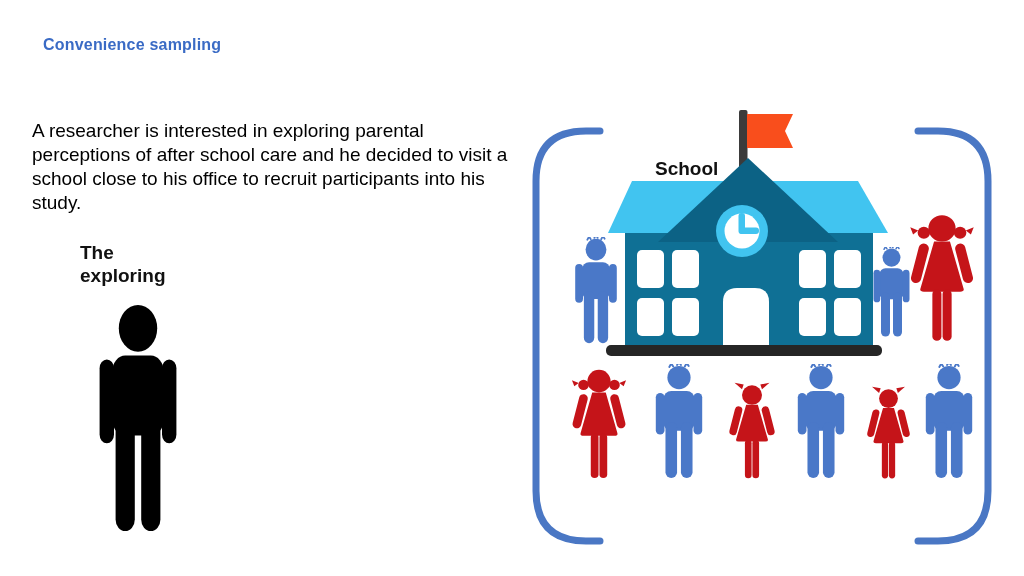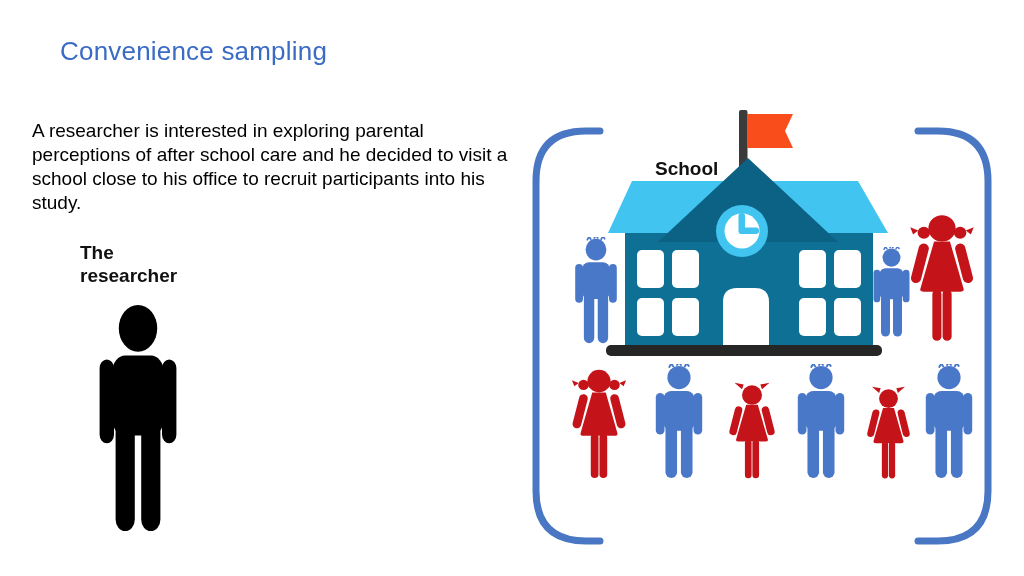--- a/index.html
+++ b/index.html
@@ -10,24 +10,24 @@
     overflow: hidden;
   }
   .slide {
     position: relative;
     width: 1024px;
     height: 576px;
     background: #ffffff;
   }
   .slide-title {
     position: absolute;
-    left: 60px;
+    left: 43px;
     top: 36px;
-    font-size: 26px;
-    font-weight: normal;
+    font-size: 16px;
+    font-weight: bold;
     color: var(--title-color, #3A6BC5);
     letter-spacing: 0.2px;
   }
   .body-text {
     position: absolute;
     left: 32px;
     top: 119px;
     width: 484px;
     font-size: 19px;
     line-height: 24px;
@@ -57,21 +57,21 @@
 </style>
 </head>
 <body>
 
 <div class="slide">
 
   <div class="slide-title">Convenience sampling</div>
 
   <p class="body-text">A researcher is interested in exploring parental perceptions of after school care and he decided to visit a school close to his office to recruit participants into his study.</p>
 
-  <div class="researcher-label">The researcher</div>
+  <div class="researcher-label">The exploring</div>
 
   <svg class="scene-svg" viewBox="0 0 1024 576">
     <defs>
       <symbol id="sym-person-plain" viewBox="0 0 60 120" preserveAspectRatio="none">
         <circle cx="30" cy="14" r="12" fill="currentColor"></circle>
         <rect x="14" y="28" width="32" height="41" rx="8" fill="currentColor"></rect>
         <rect x="6" y="30" width="9" height="43" rx="4.5" fill="currentColor"></rect>
         <rect x="45" y="30" width="9" height="43" rx="4.5" fill="currentColor"></rect>
         <rect x="16" y="60" width="12" height="58" rx="6" fill="currentColor"></rect>
         <rect x="32" y="60" width="12" height="58" rx="6" fill="currentColor"></rect>

